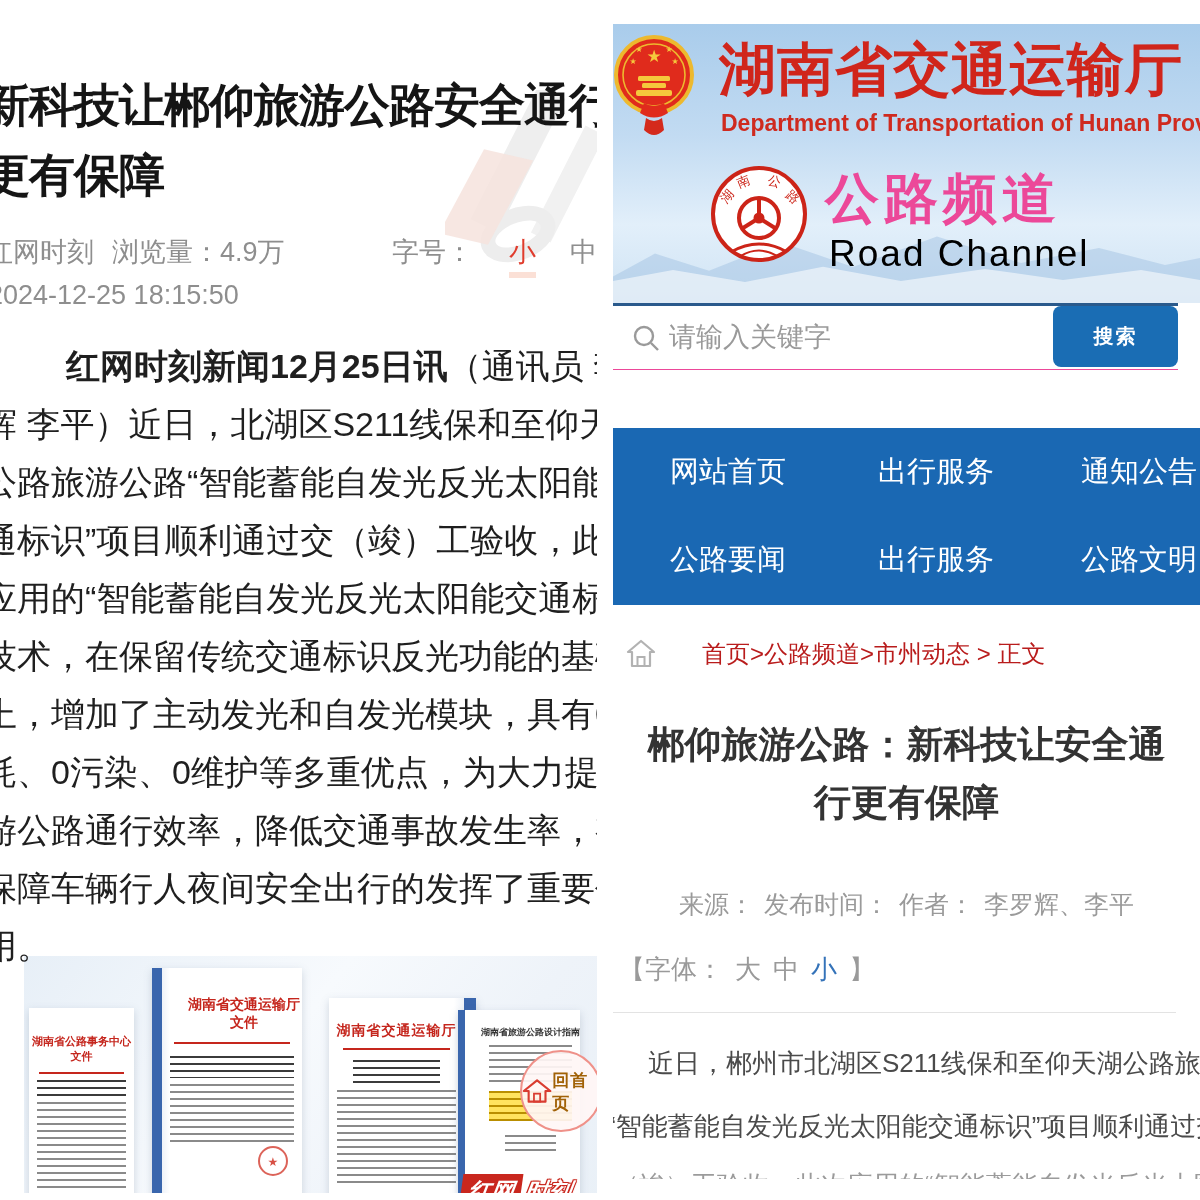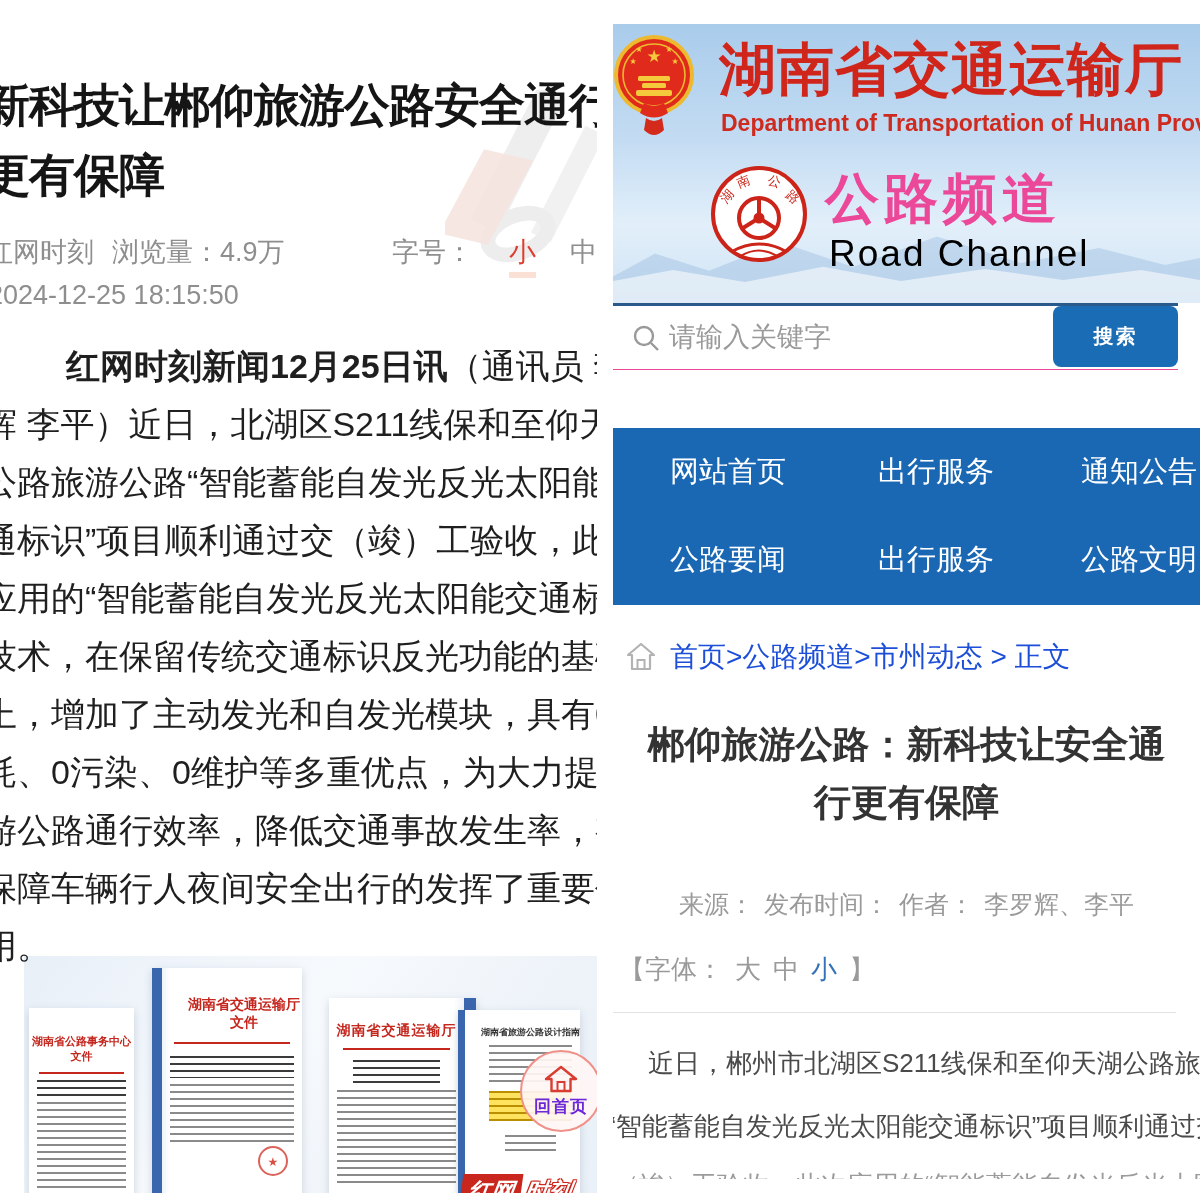--- a/index.html
+++ b/index.html
@@ -52,22 +52,22 @@
            border-radius:50%; color:rgba(211,60,48,.9); font-size:12px; text-align:center; line-height:28px; }
   .d3 { left:305px; top:42px; width:147px; height:222px; border-right:12px solid #3a66ad;
         background:linear-gradient(270deg,#eef2f8 0,#ffffff 10px); }
   .d3 .rt { font-size:14px; margin-top:24px; letter-spacing:1px; }
   .d3 .hr { height:2px; background:#c5261d; margin:8px 14px 0 14px; }
   .d4 { left:434px; top:54px; width:122px; height:202px; border-left:7px solid #3a66ad;padding-left:16px; }
   .d4 .rt { font-size:9px; color:#333333; font-weight:700; margin-top:16px; }
   .hl { margin:6px 8px 0 8px; background:repeating-linear-gradient(#b98e00 0 2px,#ffe35e 2px 7px); }
 
   .home-btn { position:absolute; left:496px; top:94px; width:82px; height:82px; border-radius:50%;
-              background:rgba(255,246,245,.92); border:2px solid #ef9189; color:#6d28d9;
-              display:flex; flex-direction:column; align-items:center; justify-content:center; z-index:5; }
+              background:rgba(255,246,245,.92); border:2px solid #ef9189; color:#a16207;
+              display:flex; align-items:center; justify-content:center; z-index:5; }
   .home-btn .hb-label { font-size:17px; font-weight:700; margin-top:2px; letter-spacing:1px; }
 
   .rednet-logo { position:absolute; left:437px; top:218px; z-index:4; white-space:nowrap; }
   .rl-row { display:flex; align-items:center; transform:skewX(-8deg); }
   .rl-a { background:#c9271e; color:#fff; font-weight:700; font-style:italic; font-size:23px; padding:2px 7px; }
   .rl-b { color:#fff; font-weight:700; font-style:italic; font-size:23px; margin-left:4px;
           text-shadow:0 0 2px #c9271e,1px 1px 0 #c9271e,-1px -1px 0 #c9271e,1px -1px 0 #c9271e,-1px 1px 0 #c9271e; }
   .rl-blur { width:118px; height:9px; margin:5px 0 0 6px; opacity:.6; filter:blur(1px); transform:skewX(-8deg);
              background:repeating-linear-gradient(90deg,#bdbdbd 0 7px,transparent 7px 11px); }
 
@@ -100,21 +100,21 @@
   .mag { position:absolute; left:18px; top:17px; }
   .search-btn { position:absolute; right:0; top:0; width:125px; height:61px; background:#1a6db4; color:#fff;
                 border:none; border-radius:8px; font-size:20px; font-weight:700; font-family:inherit;
                 letter-spacing:2px; cursor:pointer; }
 
   .nav { position:absolute; left:0; top:428px; width:600px; height:177px; background:#1a68b3;
          display:grid; grid-template-columns:208px 203px auto; grid-template-rows:88px 88px;
          align-items:center; padding-left:22px; }
   .nav-i { color:#ffffff; font-size:29px; white-space:nowrap; cursor:pointer;margin-left:35px; }
 
-  .crumb { position:absolute; left:12px; top:638px; display:flex; align-items:center; color:#1d4ed8; font-size:28px; }
+  .crumb { position:absolute; left:12px; top:638px; display:flex; align-items:center; color:#b91c1c; font-size:24px;gap:32px; }
   .crumb span { margin-left:13px; white-space:nowrap; }
 
   .r-title { position:absolute; left:0; top:716px; width:587px; }
   .r-title div { text-align:center; font-size:37px; font-weight:700; color:#333333; line-height:58px; }
 
   .r-meta { position:absolute; left:0; top:888px; width:587px; display:flex; justify-content:center;
             font-size:25px; color:#9a9a9a; white-space:nowrap; }
   .r-meta span { margin:0 5px; }
 
   .r-font { position:absolute; left:0; top:952px; width:587px; display:flex; justify-content:flex-start;

